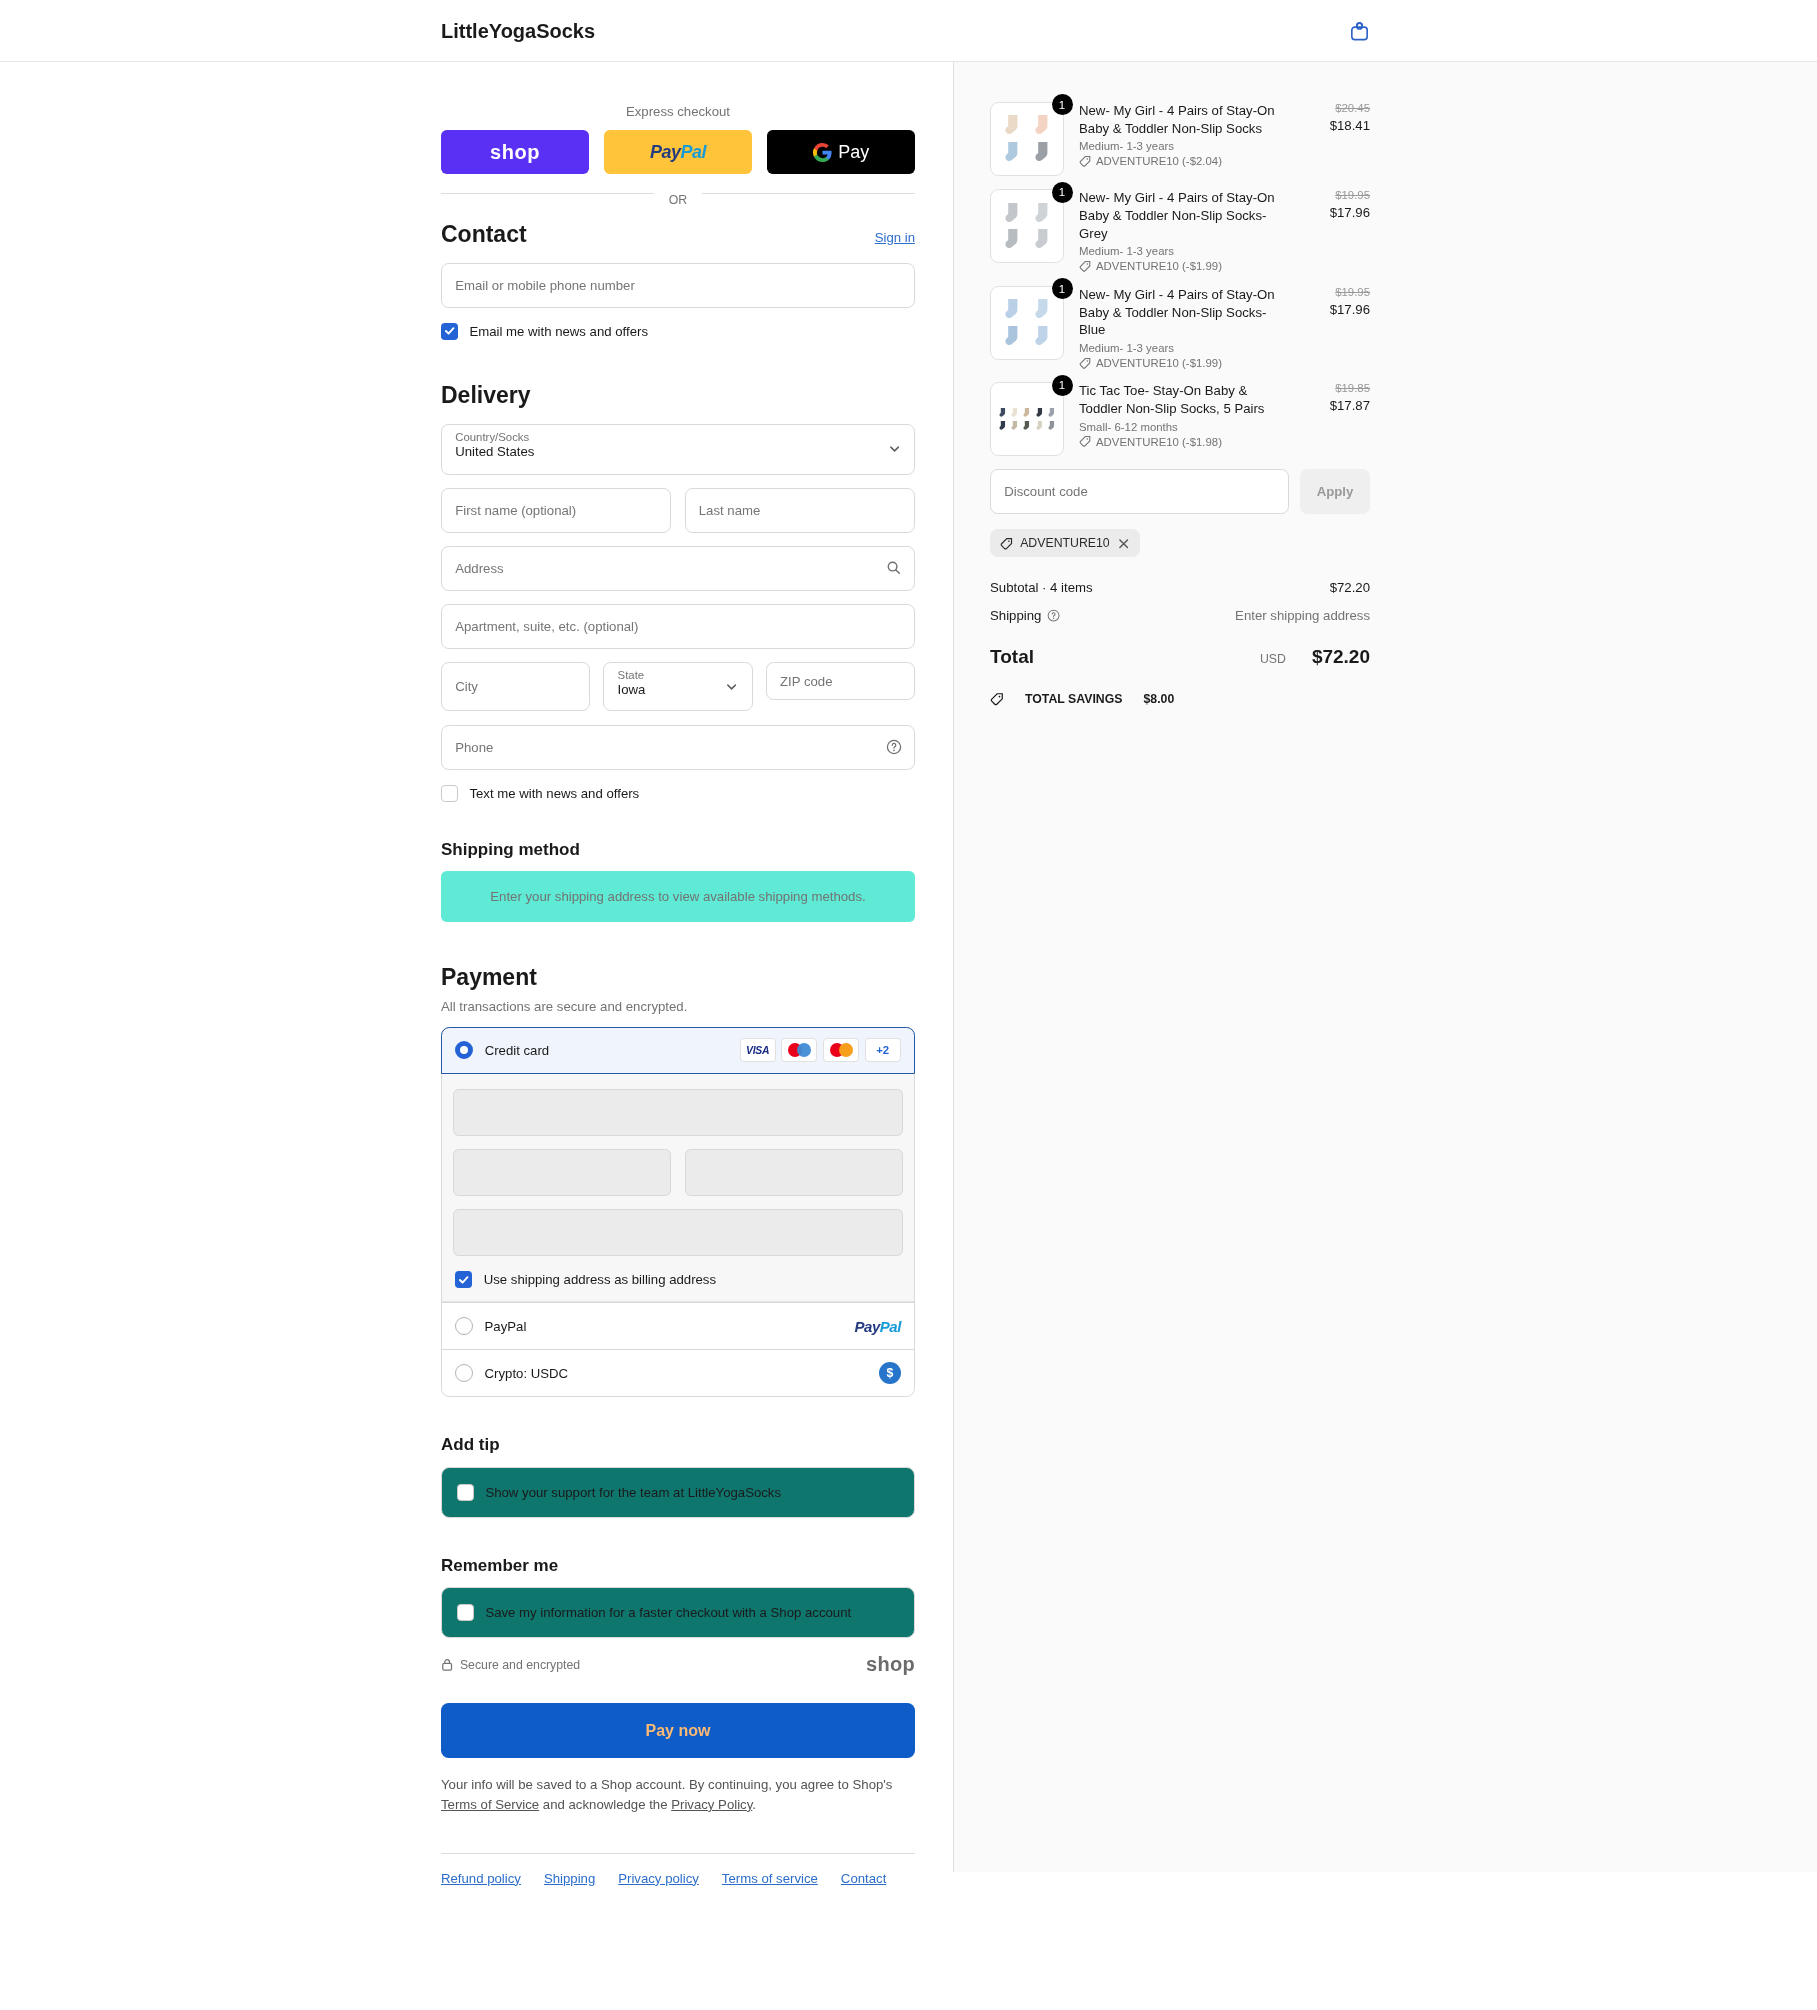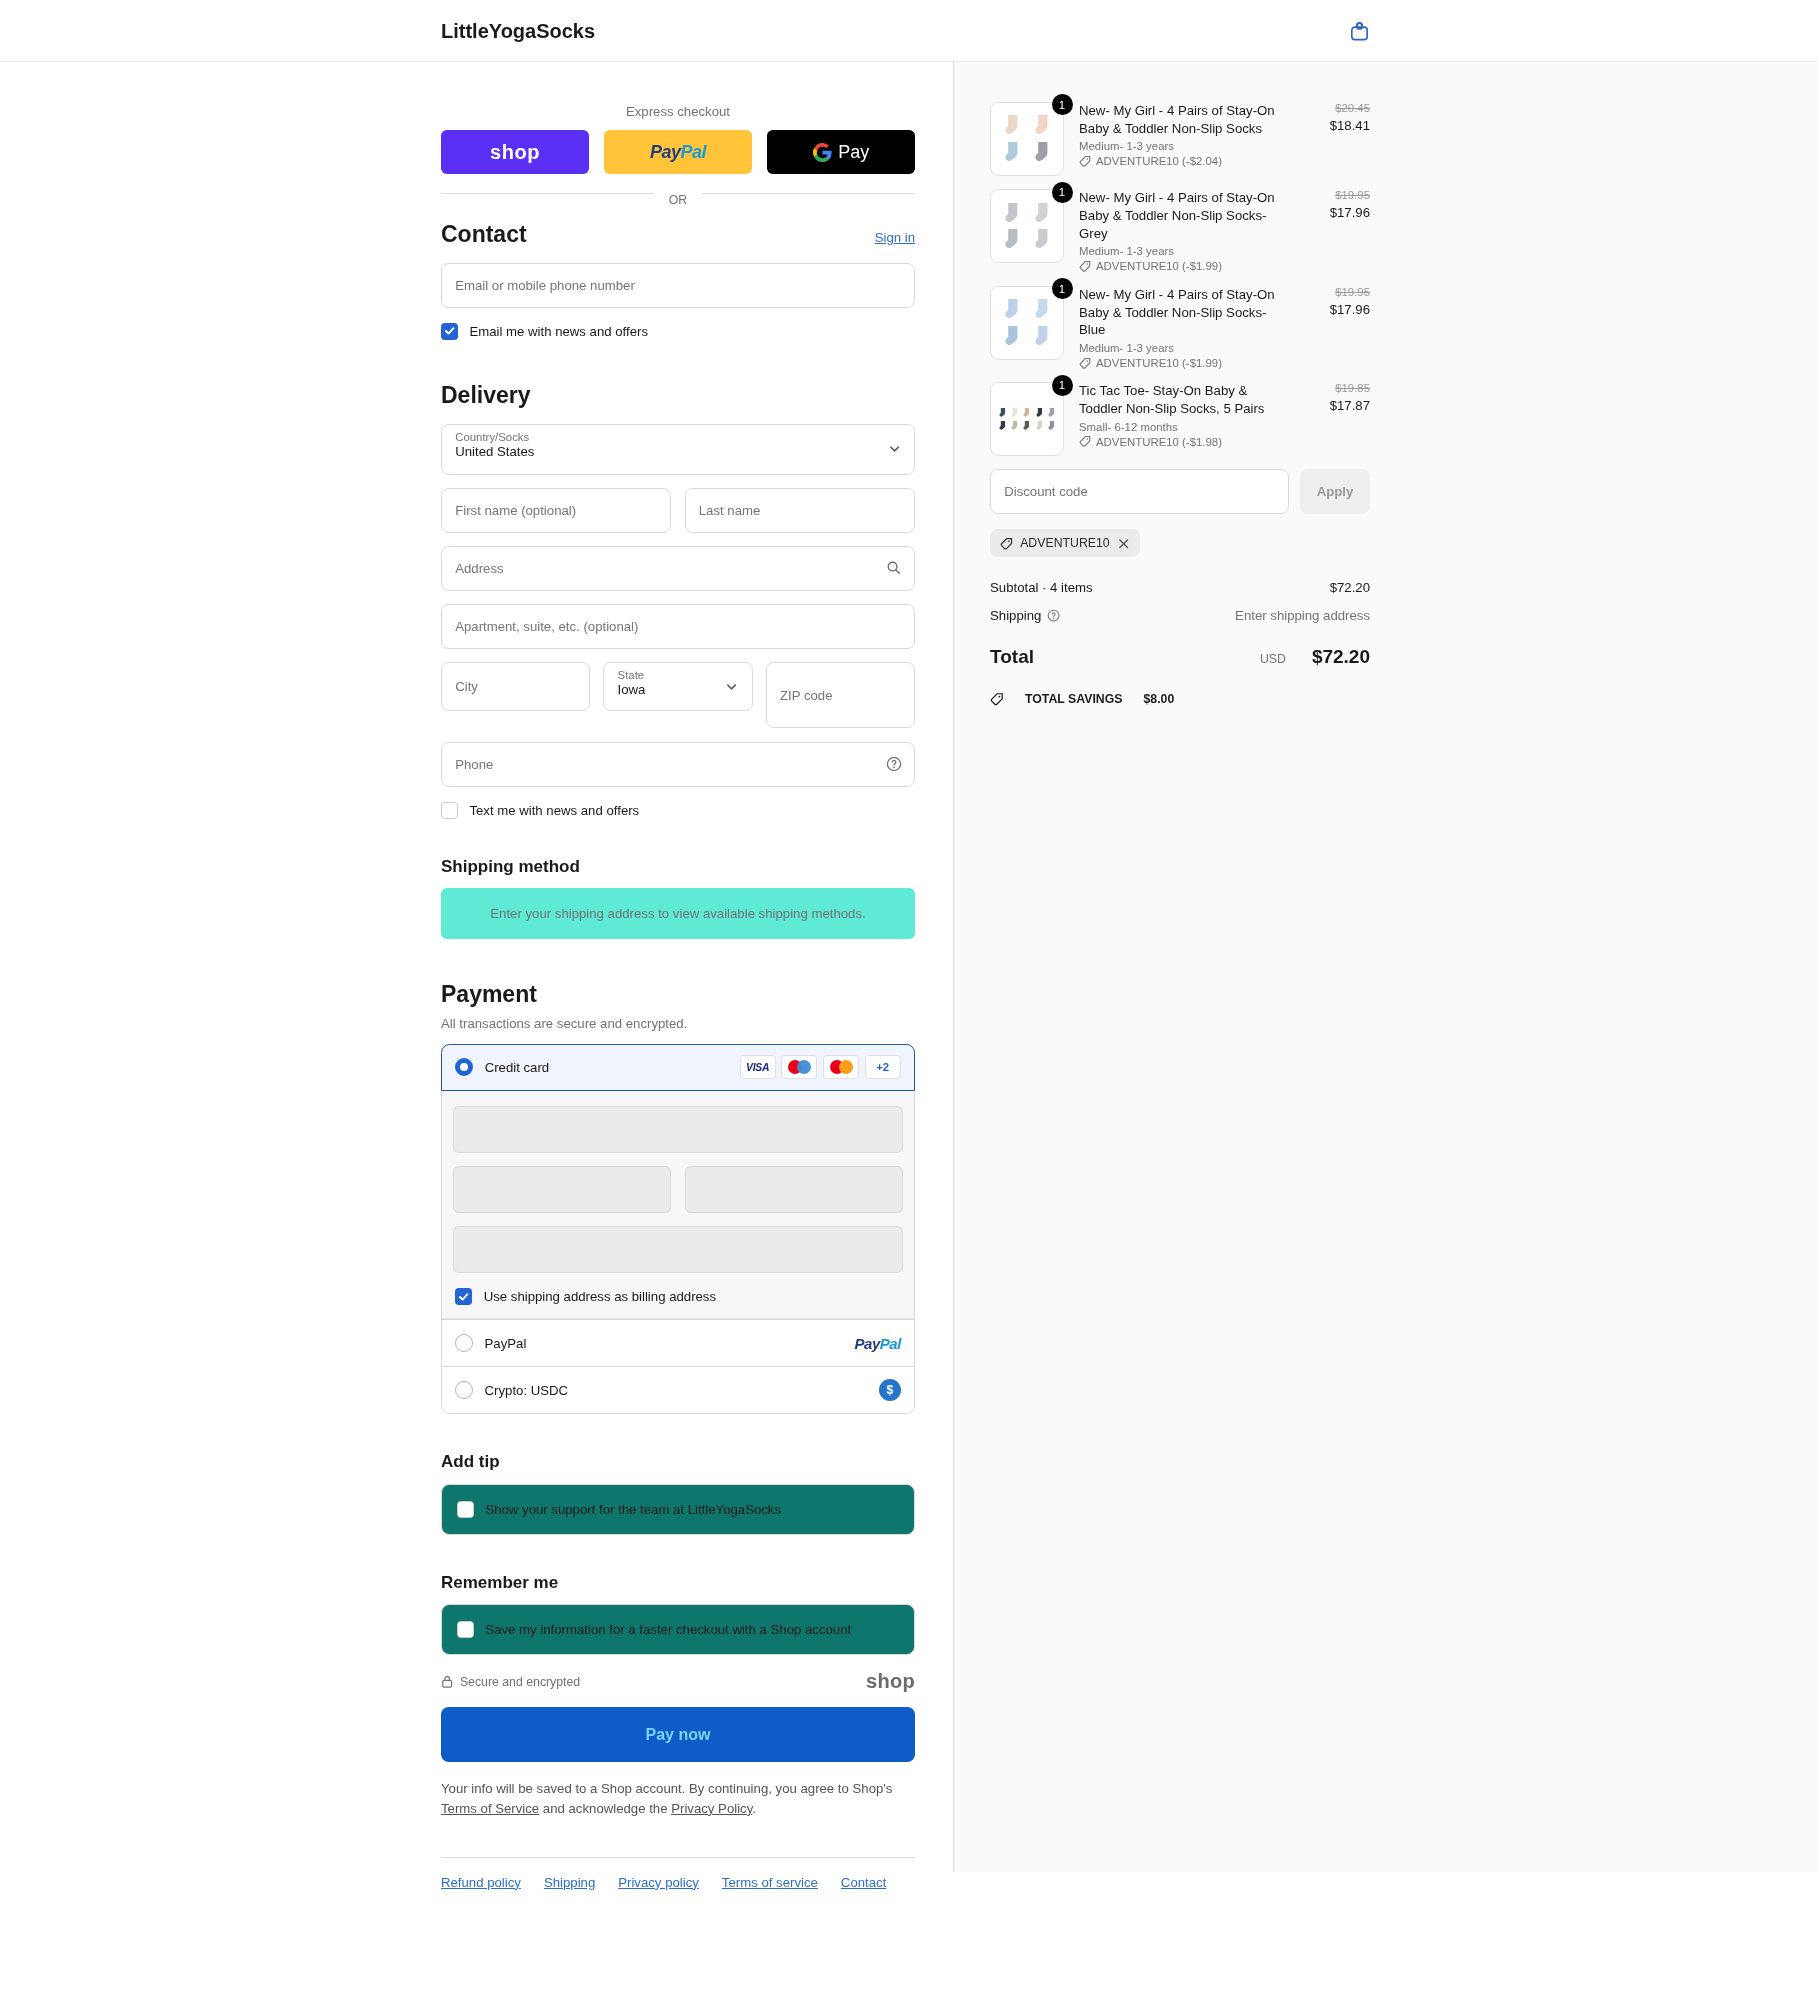--- a/index.html
+++ b/index.html
@@ -87,21 +87,21 @@
 
   
   .opt-box { margin-top:11.4px; border:0.9px solid #d9d9d9; border-radius:8.5px; height:51px; display:flex; align-items:center; padding:0 15px; background:#0f766e; }
   .opt-box .chk-row { margin-top:0; }
   .head-mt { margin-top:38px; }
 
   
   .secure-row { display:flex; align-items:center; justify-content:space-between; margin-top:15px; }
   .secure-left { display:flex; align-items:center; gap:6.6px; font-size:12.3px; color:#737373; }
   .shop-word { font-size:20px; font-weight:700; color:#6b6b6b; letter-spacing:0.3px; }
-  .pay-now { margin-top:14px; width:100%; height:55px; background:#0d5cc8; border:none; border-radius:7.6px; color:#7dd3fc; font-size:16px; font-weight:700; font-family:"Liberation Sans",sans-serif; cursor:pointer; }
+  .pay-now { margin-top:27px; width:100%; height:55px; background:#0d5cc8; border:none; border-radius:7.6px; color:#fdba74; font-size:16px; font-weight:700; font-family:"Liberation Sans",sans-serif; cursor:pointer; }
   .legal { margin-top:17px; font-size:13.2px; color:#545454; line-height:1.5; }
   .legal .link2 { color:#545454; text-decoration:underline; cursor:pointer; }
   .foot-divider { margin-top:38px; border-top:0.9px solid #dcdcdc; }
   .foot-links { display:flex; gap:23px; padding:17px 0 28px 0; font-size:13.2px; }
 
   
   .sum-item { display:flex; gap:15px; margin-bottom:13.2px; }
   .thumb-wrap { position:relative; width:74px; flex:0 0 auto; }
   .thumb { width:74px; height:74px; background:#fff; border:0.9px solid #e0e0e0; border-radius:8.5px; display:flex; align-items:center; justify-content:center; }
   .sock-grid2 { display:grid; grid-template-columns:repeat(2, 24.6px); gap:1.9px 5.7px; }
@@ -242,21 +242,21 @@
         <input class="t-input" style="height: 49px;" placeholder="City">
         <div class="select-box" style="height:49px; padding-top:5.7px">
           <div class="sm-label">State</div>
           <div class="sel-value">Iowa</div>
           <span class="chev">
             <svg width="13.2" height="13.2" viewBox="0 0 14 14" fill="none" stroke="currentColor" stroke-width="1.6" stroke-linecap="round">
                 <path d="M3 5l4 4 4-4"></path>
               </svg>
           </span>
         </div>
-        <input class="t-input" style="height: 66px;" placeholder="ZIP code">
+        <input class="t-input" style="height: 38px;" placeholder="ZIP code">
       </div>
 
       <div class="input-wrap mt14 pad-r">
         <input class="t-input" placeholder="Phone" style="">
         <span class="trail-ico">
           <svg width="16" height="16" viewBox="0 0 17 17" fill="none" stroke="currentColor" stroke-width="1.3">
               <circle cx="8.5" cy="8.5" r="7"></circle>
               <path d="M6.6 6.6a1.9 1.9 0 1 1 2.6 1.8c-.6.25-.7.6-.7 1.2" stroke-linecap="round"></path>
               <circle cx="8.5" cy="12" r=".9" fill="currentColor" stroke="none"></circle>
             </svg>

